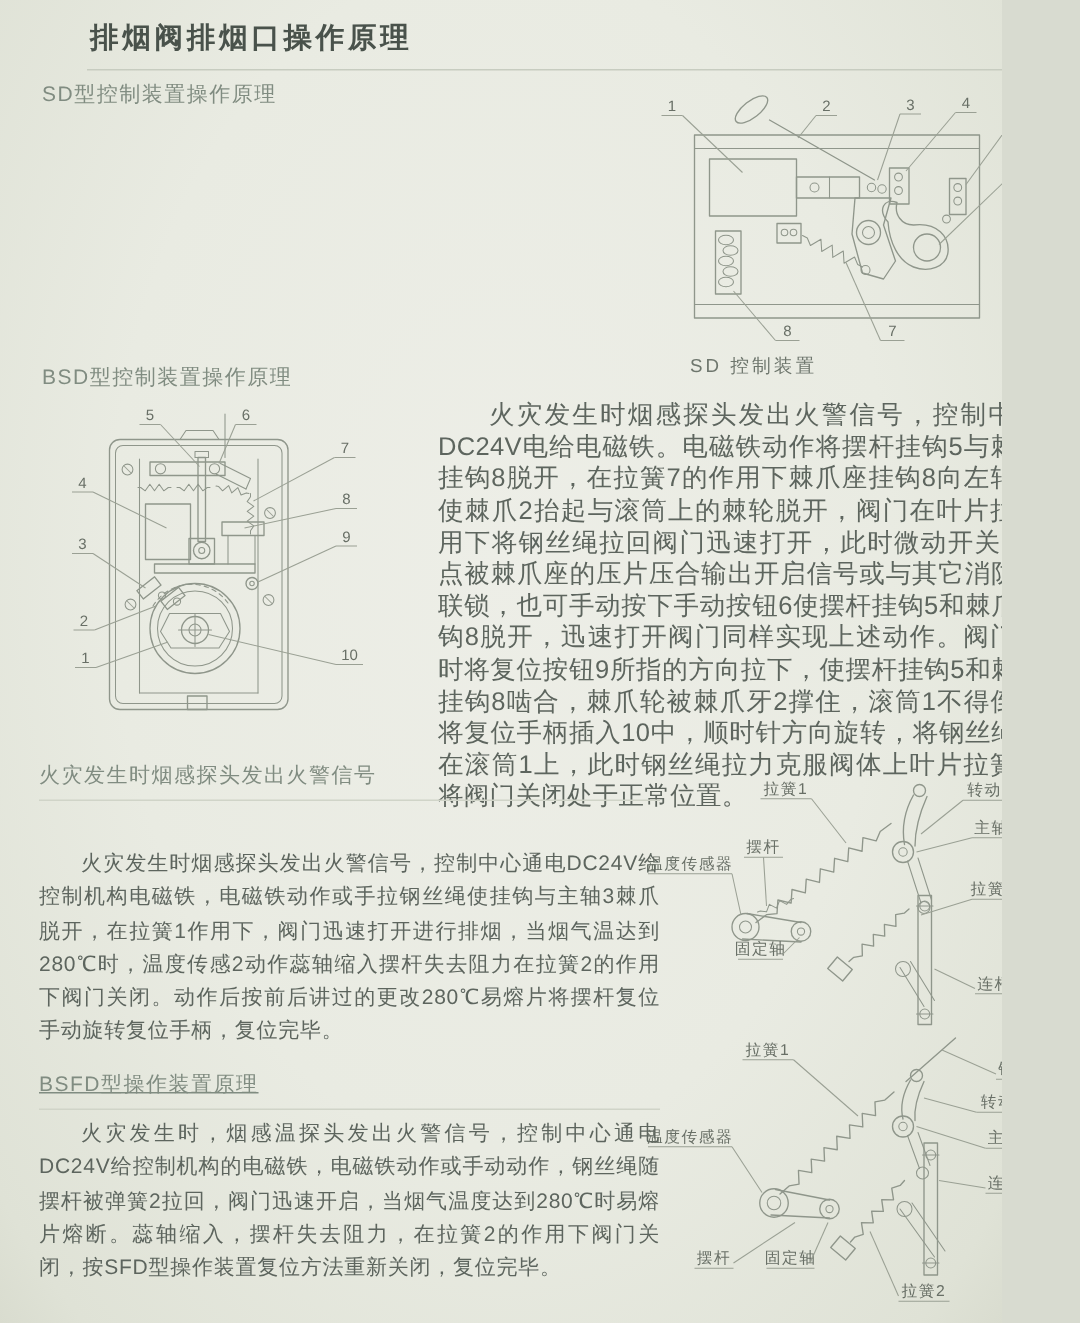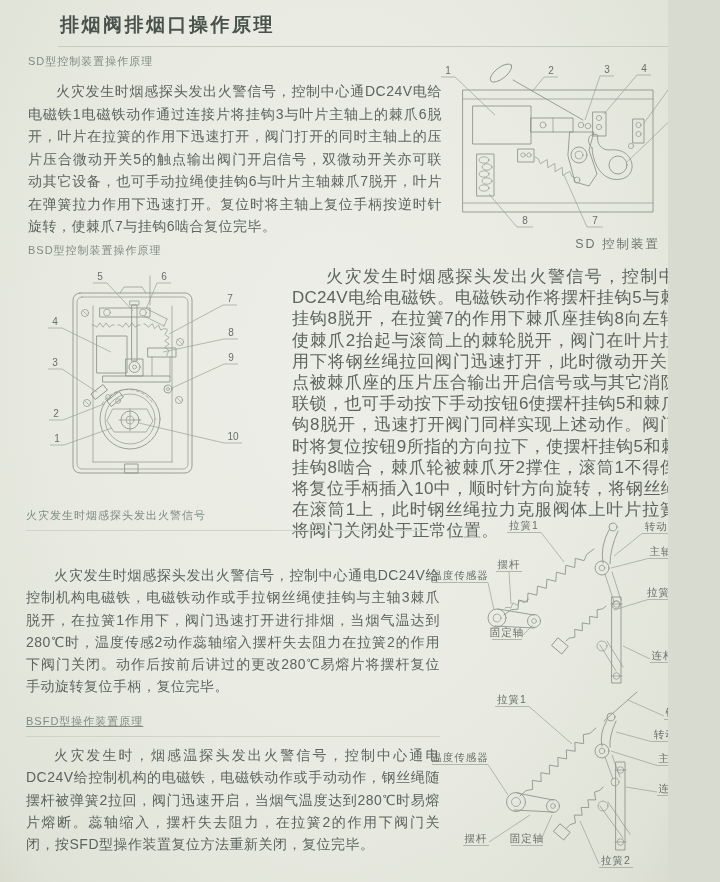--- a/index.html
+++ b/index.html
@@ -9,50 +9,49 @@
     background:radial-gradient(ellipse at 50% 42%, #edeee7 0%, #e9ebe2 55%, #dfe2d6 92%, #d9dccf 100%);
   }
   .page-title{
     position:absolute;left:60px;top:12px;margin:0;
     font-family:"Liberation Serif",serif;font-weight:bold;
     font-size:19px;letter-spacing:2.5px;color:#49524b;
   }
   .title-rule{position:absolute;left:58px;top:46px;width:646px;height:0;border-top:1px solid #c7ccc0;}
   .sec-heading{
     position:absolute;margin:0;font-weight:normal;
-    font-size:11px;letter-spacing:1px;color:#808c81;
+    font-size:14px;letter-spacing:1px;color:#808c81;
   }
   .sec-heading.ruled{border-bottom:1px solid #d0d4c8;padding-bottom:7px;width:414px;}
   .para{
     position:absolute;margin:0;text-align:justify;text-indent:2em;
     color:#5d655e;font-size:14px;line-height:22.5px;letter-spacing:0.5px;
   }
   .para.small{font-size:17px;line-height:21.2px;letter-spacing:0.2px;}
   .figure{position:absolute;}
   .fig-caption{
-    position:absolute;text-align:right;color:#6e766d;
+    position:absolute;text-align:left;color:#6e766d;
     font-size:12.5px;letter-spacing:2px;
   }
   svg .dline{fill:none;stroke:#8f968b;stroke-width:0.9;stroke-linejoin:round;stroke-linecap:round;}
   svg .thin{stroke-width:0.7;}
   svg .leader{stroke:#9aa094;stroke-width:0.7;fill:none;}
   svg .dlabel{fill:#686f66;font-size:10px;text-anchor:middle;font-family:"Liberation Sans",sans-serif;}
   svg .cnlabel{fill:#686f66;font-size:10.5px;text-anchor:middle;letter-spacing:1px;font-family:"Liberation Sans",sans-serif;}
   svg .teeth{stroke-dasharray:3,2.6;}
 </style>
 </head>
 <body>
 
 <div class="page">
 
   <h1 class="page-title">排烟阀排烟口操作原理</h1>
   <div class="title-rule"></div>
 
   <h2 class="sec-heading" style="left:28px;top:54px;">SD型控制装置操作原理</h2>
-  <p class="para" style="left:28px;top:80px;width:414px;">火灾发生时烟感探头发出火警信号，控制中心通DC24V电给电磁铁1电磁铁动作通过连接片将挂钩3与叶片主轴上的棘爪6脱开，叶片在拉簧的作用下迅速打开，阀门打开的同时主轴上的压片压合微动开关5的触点输出阀门开启信号，双微动开关亦可联动其它设备，也可手动拉绳使挂钩6与叶片主轴棘爪7脱开，叶片在弹簧拉力作用下迅速打开。复位时将主轴上复位手柄按逆时针旋转，使棘爪7与挂钩6啮合复位完毕。</p>
 
   <div class="figure" style="left:435px;top:58px;">
     <svg width="280" height="178" viewBox="0 0 280 178">
       <g>
         <rect class="dline" x="28" y="32" width="190" height="122"></rect>
         <line class="dline thin" x1="28" y1="41" x2="218" y2="41"></line>
         <line class="dline thin" x1="28" y1="145" x2="218" y2="145"></line>
       </g>
       <g>
         <rect class="dline" x="38" y="48" width="58" height="38"></rect>

